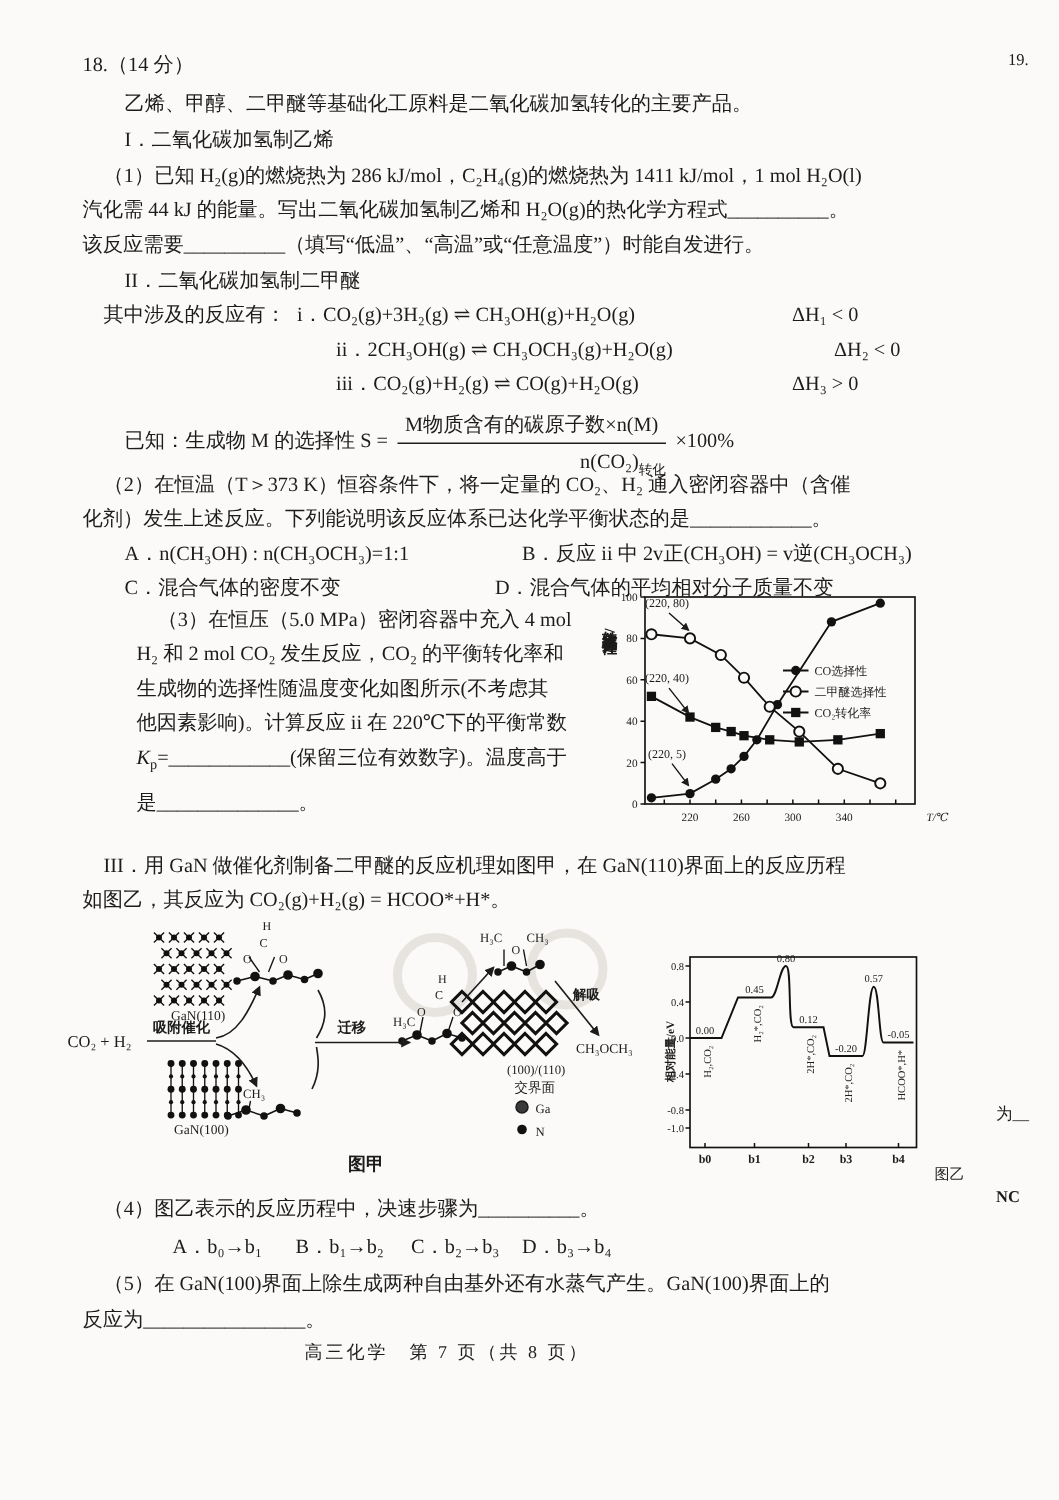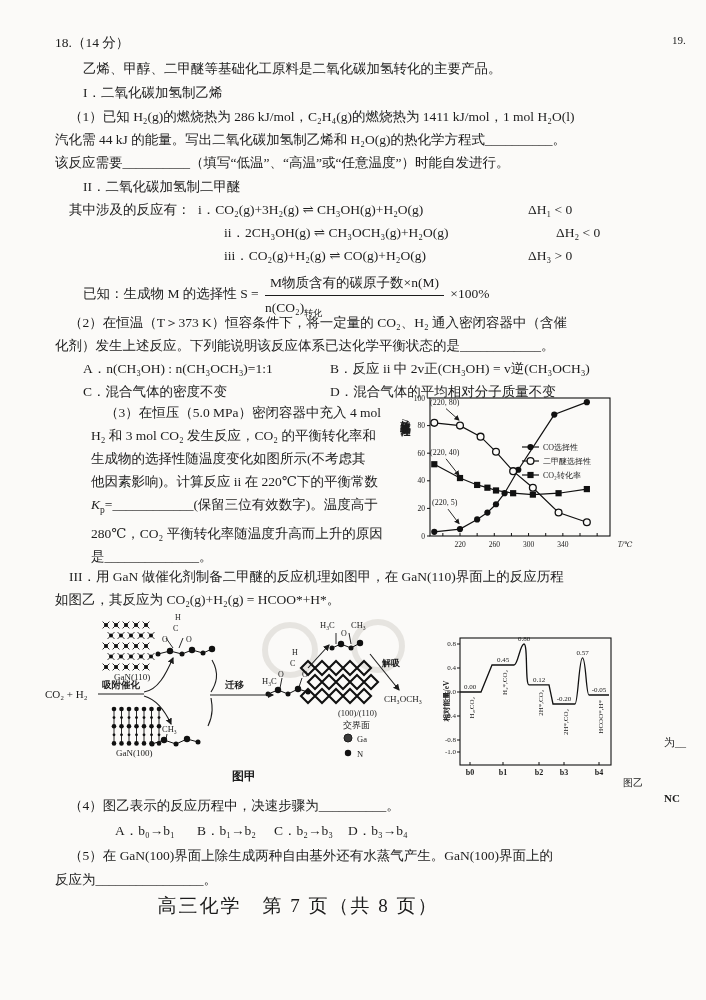--- a/index.html
+++ b/index.html
@@ -1,36 +1,36 @@
 <!DOCTYPE html>
 <html><head>
 <meta charset="utf-8">
 <style>
   * { margin:0; padding:0; box-sizing:border-box; }
   body { width:706px; height:1000px; position:relative; background:#fbfaf8;
          font-family:"Liberation Serif","DejaVu Serif","DejaVu Sans",serif;
          color:#1c1c1c; overflow:hidden; }
   .ln { position:absolute; font-size:13.5px; line-height:22px; white-space:nowrap; }
   .bold { font-weight:bold; }
-  .frac { display:inline-block; text-align:left; vertical-align:-14px; margin:0 3px; }
+  .frac { display:inline-block; text-align:right; vertical-align:-14px; margin:0 3px; }
   .frac .num { display:block; border-bottom:1.2px solid #1c1c1c; padding:0 5px 1px; }
   .frac .den { display:block; padding-top:1px;font-family:Liberation Serif, serif; }
   .frac .den sub { font-size:9px; }
   sub { font-size:9.5px; }
   .q3col { position:absolute; left:55px; top:401px; width:352px;margin-left:36px; }
   .q3col .l { font-size:13.5px; line-height:23px; white-space:nowrap; }
   .chartbox { position:absolute; left:398px; top:390px; width:308px; height:182px; }
   .ylab-vert { position:absolute; left:0px; top:22px; writing-mode:vertical-rl;
                font-size:10px; letter-spacing:1px; font-weight:bold; }
   .figa { position:absolute; left:40px; top:608px; width:405px; height:178px; }
   .figb { position:absolute; left:443px; top:624px; width:218px; height:178px; }
   .figb-cap { position:absolute; left:0; top:152px; width:200px; text-align:right;
               font-size:10px; font-weight:normal; }
   .footer { position:absolute; left:0; top:893px; width:596px; text-align:center;
-            font-size:19px; letter-spacing:2px; }
+            font-size:12px; letter-spacing:2px; }
   .edge { position:absolute; font-size:11px; }
   svg text { font-family:"Liberation Serif","DejaVu Serif","DejaVu Sans",serif; fill:#1c1c1c; }
 </style>
 </head>
 <body>
 
 <div class="ln" style="left:55px;top:32px">18.（14 分）</div>
 <div class="ln" style="left:83px;top:58px">乙烯、甲醇、二甲醚等基础化工原料是二氧化碳加氢转化的主要产品。</div>
 <div class="ln" style="left:83px;top:82px">I．二氧化碳加氢制乙烯</div>
 <div class="ln" style="left:69px;top:106px">（1）已知 H₂(g)的燃烧热为 286 kJ/mol，C₂H₄(g)的燃烧热为 1411 kJ/mol，1 mol H₂O(l)</div>
@@ -51,31 +51,30 @@
   <span class="frac">
     <span class="num">M物质含有的碳原子数×n(M)</span>
     <span class="den"><span>n(CO₂)</span><sub>转化</sub></span>
   </span>
   <span>×100%</span>
 </div>
 
 <div class="ln" style="left:69px;top:312px">（2）在恒温（T＞373 K）恒容条件下，将一定量的 CO₂、H₂ 通入密闭容器中（含催</div>
 <div class="ln" style="left:55px;top:335px">化剂）发生上述反应。下列能说明该反应体系已达化学平衡状态的是____________。</div>
 <div class="ln" style="left:83px;top:358px">A．n(CH₃OH) : n(CH₃OCH₃)=1:1</div>
-<div class="ln" style="left:330px;top:358px">B．反应 ii 中 2v正(CH₃OH) = v逆(CH₃OCH₃)</div>
+<div class="ln" style="left:348px;top:358px">B．反应 ii 中 2v正(CH₃OH) = v逆(CH₃OCH₃)</div>
 <div class="ln" style="left:83px;top:381px">C．混合气体的密度不变</div>
 <div class="ln" style="left:330px;top:381px">D．混合气体的平均相对分子质量不变</div>
 
 <div class="q3col">
   <div class="l" style="margin-left:14px">（3）在恒压（5.0 MPa）密闭容器中充入 4 mol</div>
-  <div class="l">H₂ 和 3 mol CO₂ 发生反应，CO₂ 的平衡转化率和</div>
+  <div class="l">H₂ 和 2 mol CO₂ 发生反应，CO₂ 的平衡转化率和</div>
   <div class="l">生成物的选择性随温度变化如图所示(不考虑其</div>
   <div class="l">他因素影响)。计算反应 ii 在 220℃下的平衡常数</div>
   <div class="l"><i>K</i><sub>p</sub><span>=____________(保留三位有效数字)。温度高于</span></div>
-  <div class="l">280℃，CO₂ 平衡转化率随温度升高而上升的原因</div>
   <div class="l">是______________。</div>
 </div>
 
 <div class="chartbox">
   <div class="ylab-vert">转化率或选择性/%</div>
   <svg id="temp-svg" width="296" height="175" viewBox="0 0 296 175" style="position:absolute;left:12px;top:0">
     <defs>
       <marker id="ah1" markerWidth="7" markerHeight="7" refX="5" refY="3" orient="auto">
         <path d="M0,0 L6,3 L0,6 z" fill="#1c1c1c"></path>
       </marker>

